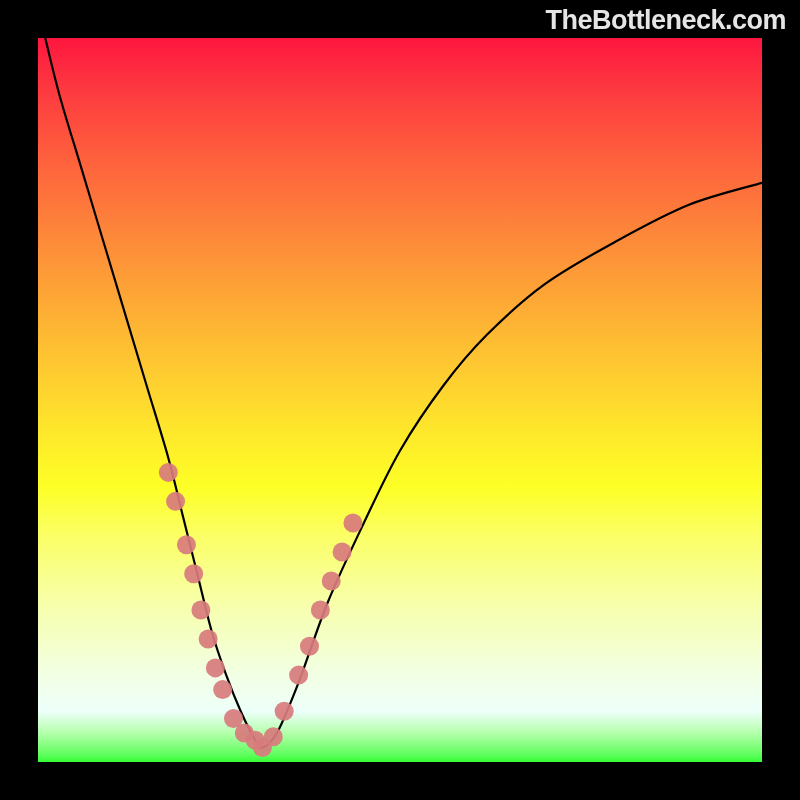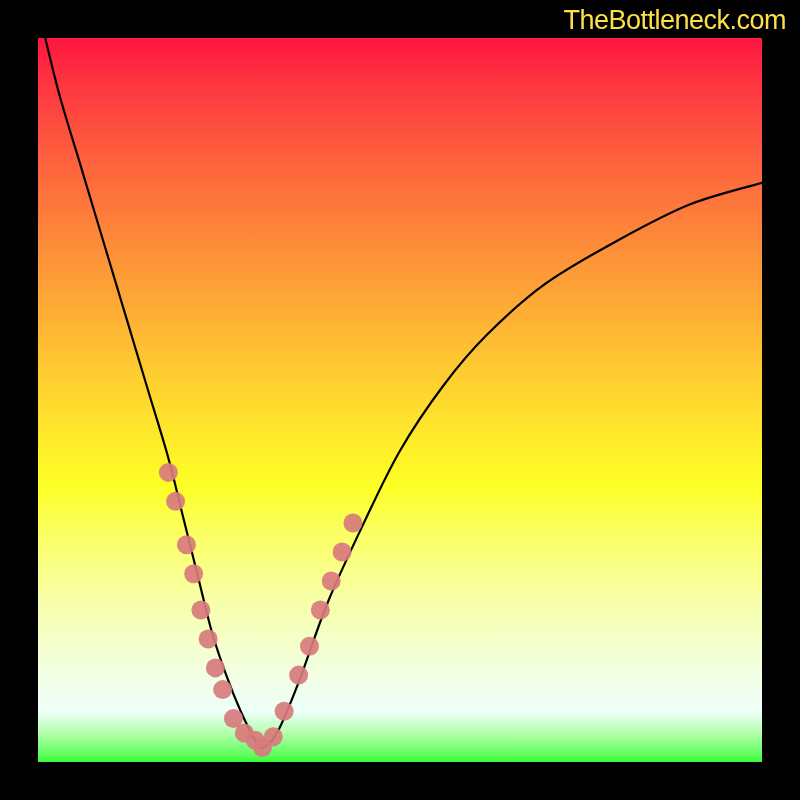--- a/index.html
+++ b/index.html
@@ -9,22 +9,22 @@
     height: 800px;
     background: #000000;
     position: relative;
     font-family: Arial, sans-serif;
   }
   .watermark {
     position: absolute;
     top: 5px;
     right: 14px;
     font-size: 27px;
-    font-weight: normal;
-    color: #fde047;
+    font-weight: bold;
+    color: #e5e5e5;
     letter-spacing: -0.5px;
   }
   .plot-area {
     position: absolute;
     top: 38px;
     left: 38px;
     width: 724px;
     height: 724px;
     background: linear-gradient(to bottom,
       #fe163f 0%,

